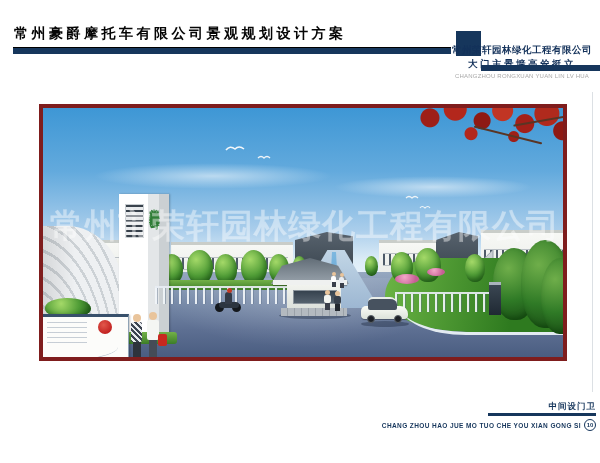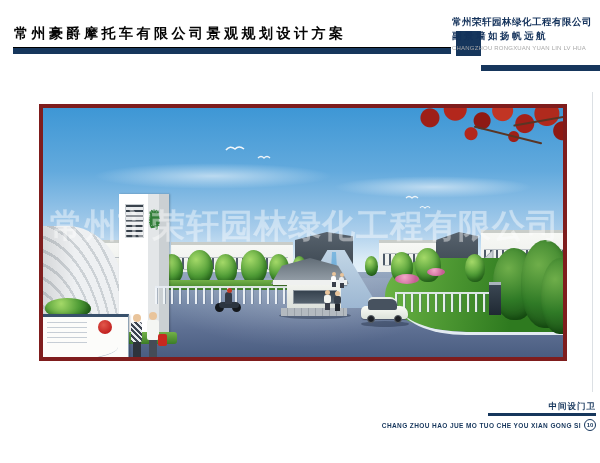--- a/index.html
+++ b/index.html
@@ -5,21 +5,21 @@
   html,body{margin:0;padding:0;background:#fff;}
   .sheet{position:relative;width:600px;height:463px;background:#fff;overflow:hidden;
          font-family:"Liberation Sans",sans-serif;}
   i{display:block;font-style:normal;}
 
   
   .main-title{position:absolute;left:14px;top:25px;font-size:14px;font-weight:bold;color:#050505;
               letter-spacing:3.5px;white-space:nowrap;}
   .title-bar{position:absolute;left:13px;top:47px;width:438px;height:6px;background:#16365c;border-top:1px solid #000;}
   .header-square{position:absolute;left:456px;top:31px;width:25px;height:25px;background:#16365c;}
-  .firm-block{position:absolute;right:8px;top:16px;text-align:left;color:#13315a;}
+  .firm-block{position:absolute;right:8px;top:44px;text-align:center;color:#13315a;}
   .firm-line1{font-size:9.5px;font-weight:bold;letter-spacing:.5px;}
   .firm-line2{font-size:9.5px;font-weight:bold;letter-spacing:2.5px;margin-top:1px;}
   .firm-pinyin{font-size:6px;color:#a8a8a8;letter-spacing:.2px;margin-top:2px;}
   .firm-bar{position:absolute;left:481px;right:0;top:65px;height:6px;background:#16365c;}
 
   
   .photo{position:absolute;left:39px;top:104px;width:528px;height:257px;border:4px solid #7f1d1d;
          box-sizing:border-box;overflow:hidden;background:#bddcf0;}
   .scene{position:absolute;left:0;top:0;width:524px;height:253px;}
   .sky{position:absolute;left:0;top:0;width:100%;height:100%;
@@ -153,21 +153,21 @@
 </head>
 <body>
 
 <div class="sheet">
 
   <div class="main-title">常州豪爵摩托车有限公司景观规划设计方案</div>
   <div class="title-bar"></div>
   <div class="header-square"></div>
   <div class="firm-block">
     <div class="firm-line1">常州荣轩园林绿化工程有限公司</div>
-    <div class="firm-line2">副景墙如扬帆远航</div>
+    <div class="firm-line2">大门主景墙高耸挺立</div>
     <div class="firm-pinyin">CHANGZHOU RONGXUAN YUAN LIN LV HUA</div>
   </div>
   <div class="firm-bar"></div>
 
   <div class="photo">
     <div class="scene">
       <div class="sky"></div>
       <div class="cloud" style="left:50px;top:55px;width:240px;height:26px;"></div>
       <div class="cloud" style="left:290px;top:68px;width:200px;height:22px;"></div>
 

